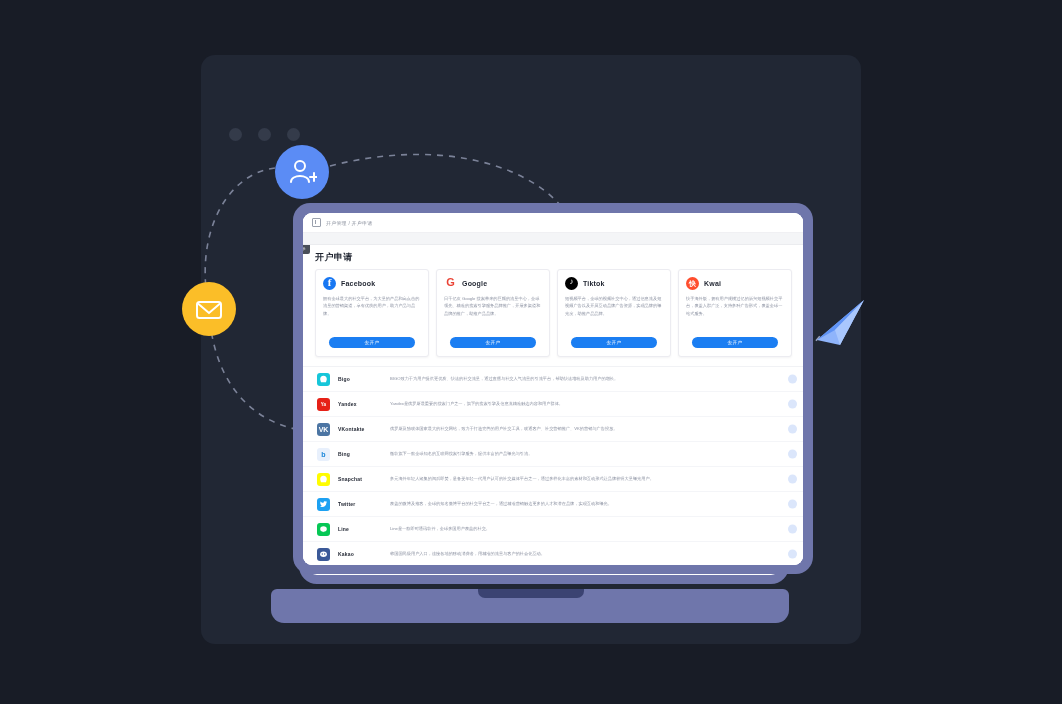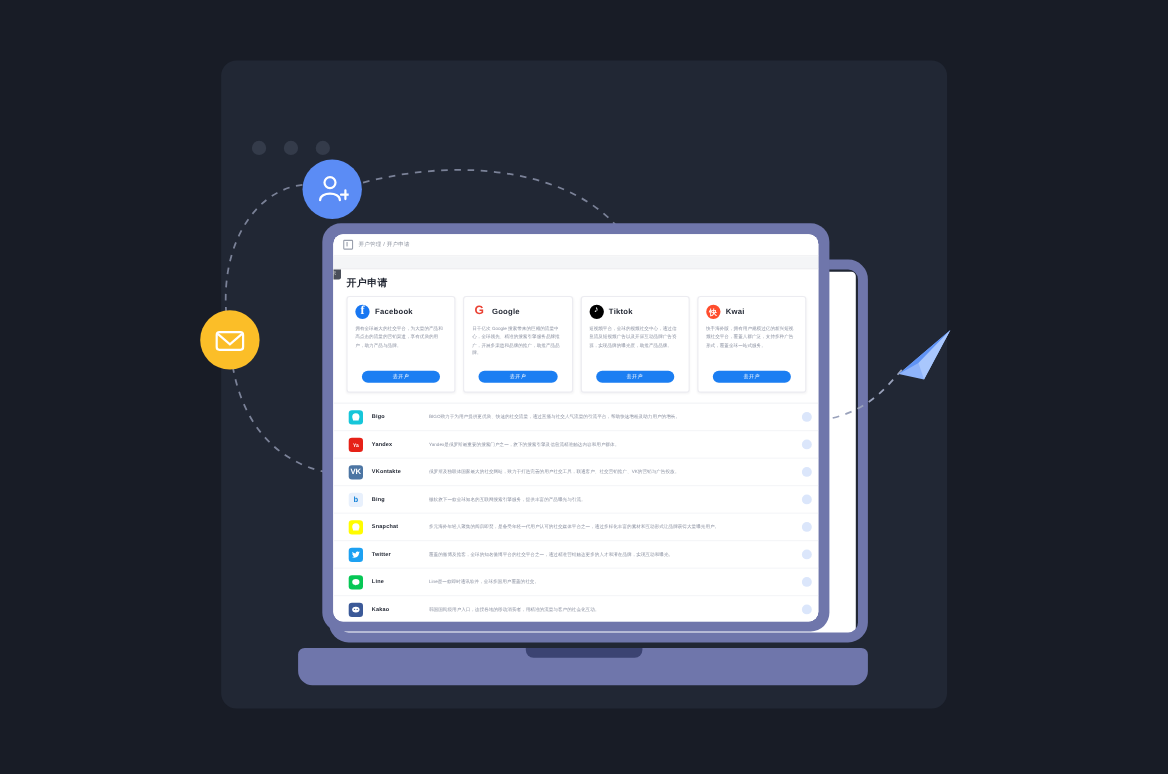--- a/index.html
+++ b/index.html
@@ -25,21 +25,21 @@
     background:#ffffff;border-radius:4px;
   }
   .back-sheet-frame{
     position:absolute;left:299px;top:236px;width:490px;height:348px;
     border:9px solid #6f76ab;border-radius:18px;box-sizing:border-box;
     background:transparent;
   }
 
   
   .laptop-lid{
-    position:absolute;left:293px;top:203px;width:461px;height:371px;
+    position:absolute;left:293px;top:203px;width:520px;height:371px;
     background:#6f76ab;border-radius:17px;
   }
   .laptop-screen{
     position:absolute;left:10px;top:10px;right:10px;bottom:9px;
     background:#ffffff;border-radius:9px;overflow:hidden;
   }
   .laptop-base{
     position:absolute;left:271px;top:589px;width:518px;height:34px;
     background:#6f76ab;border-radius:6px 6px 13px 13px;
   }

